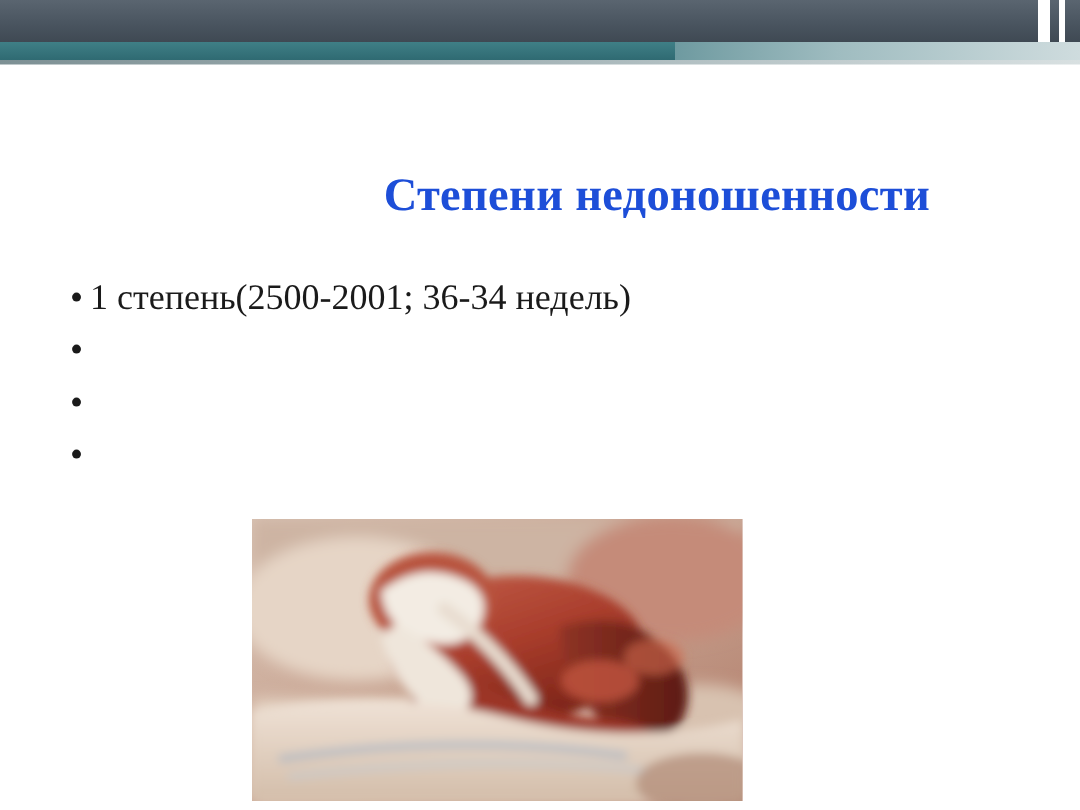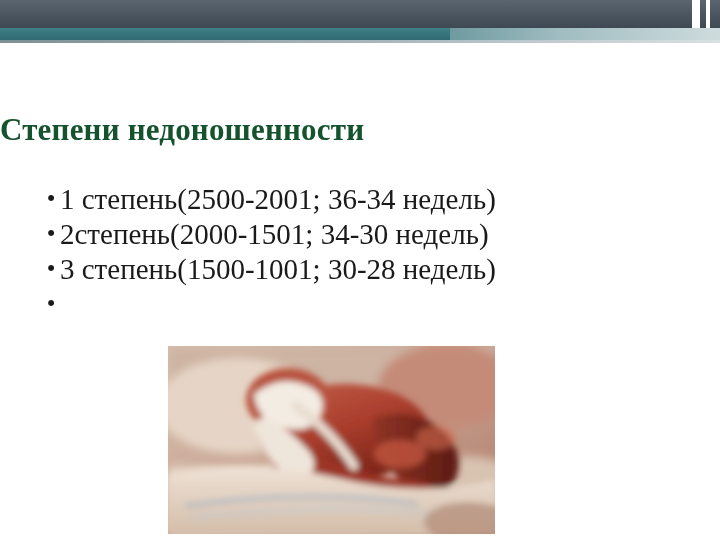--- a/index.html
+++ b/index.html
@@ -71,25 +71,25 @@
     height: 28px;
     background: #ffffff;
   }
 
   
   .title {
     position: absolute;
     top: 112px;
     left: 0;
     width: 620px;
-    text-align: left;
+    text-align: right;
     font-family: "Liberation Serif", serif;
     font-weight: bold;
     font-size: 31px;
-    color: #14532d;
+    color: #1d4ed8;
     letter-spacing: 0.2px;
   }
 
   
   .bullets {
     position: absolute;
     top: 183px;
     left: 42px;
     width: 650px;
   }
@@ -101,21 +101,21 @@
   .bullet-dot {
     width: 18px;
     flex: 0 0 18px;
     font-size: 22px;
     line-height: 30px;
     color: #1a1a1a;
     text-align: center;
   }
   .bullet-text {
     font-family: "Liberation Serif", serif;
-    font-size: 29px;
+    font-size: 24px;
     line-height: 32px;
     color: #1a1a1a;
     white-space: pre;
   }
 
   
   .photo {
     position: absolute;
     left: 168px;
     top: 346px;
@@ -144,26 +144,24 @@
 
 <div class="bullets">
 
   <div class="bullet-row">
     <span class="bullet-dot">•</span>
     <span class="bullet-text">1 степень(2500-2001; 36-34 недель)</span>
   </div>
 
   <div class="bullet-row">
     <span class="bullet-dot">•</span>
-    <span class="bullet-text">2степень(2000-1501; 34-30 недель)</span>
-  </div>
-
-  <div class="bullet-row">
-    <span class="bullet-dot">•</span>
-    <span class="bullet-text">3 степень(1500-1001; 30-28 недель)</span>
+  </div>
+
+  <div class="bullet-row">
+    <span class="bullet-dot">•</span>
   </div>
 
   <div class="bullet-row">
     <span class="bullet-dot">•</span>
   </div>
 
 </div>
 
 <div class="photo">
   <svg width="327" height="188" viewBox="0 0 327 188">

